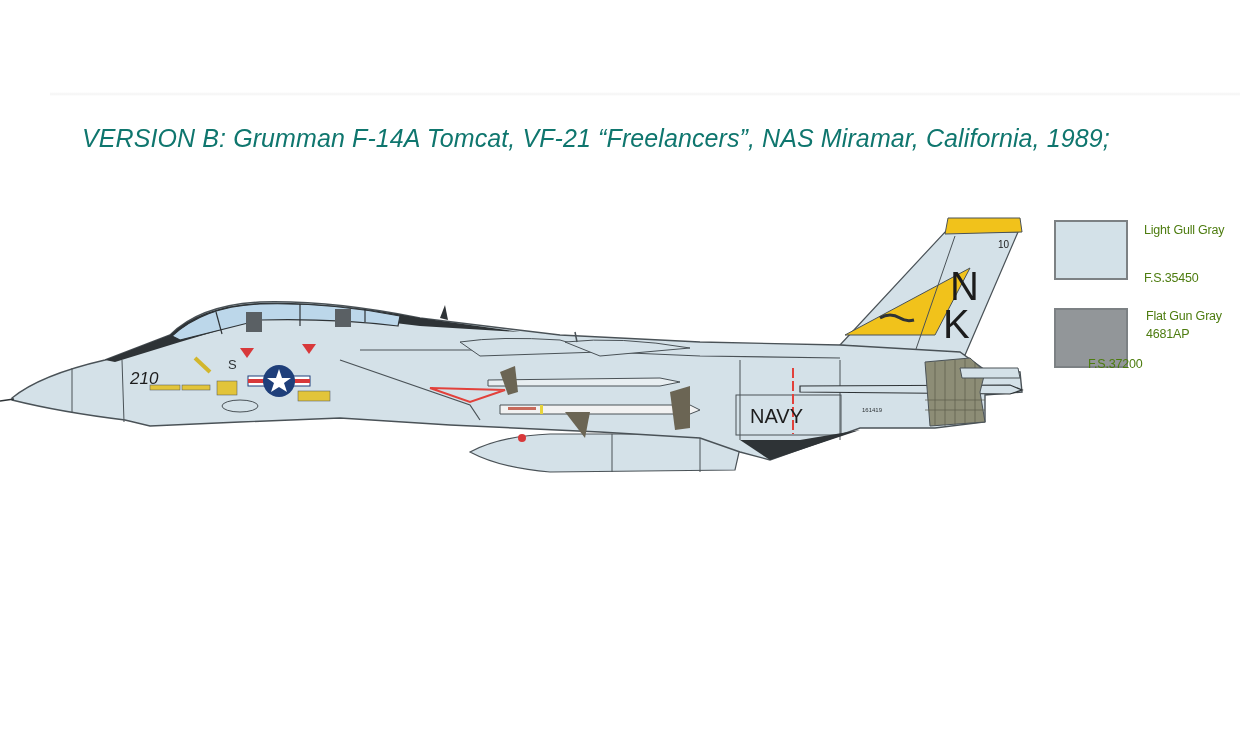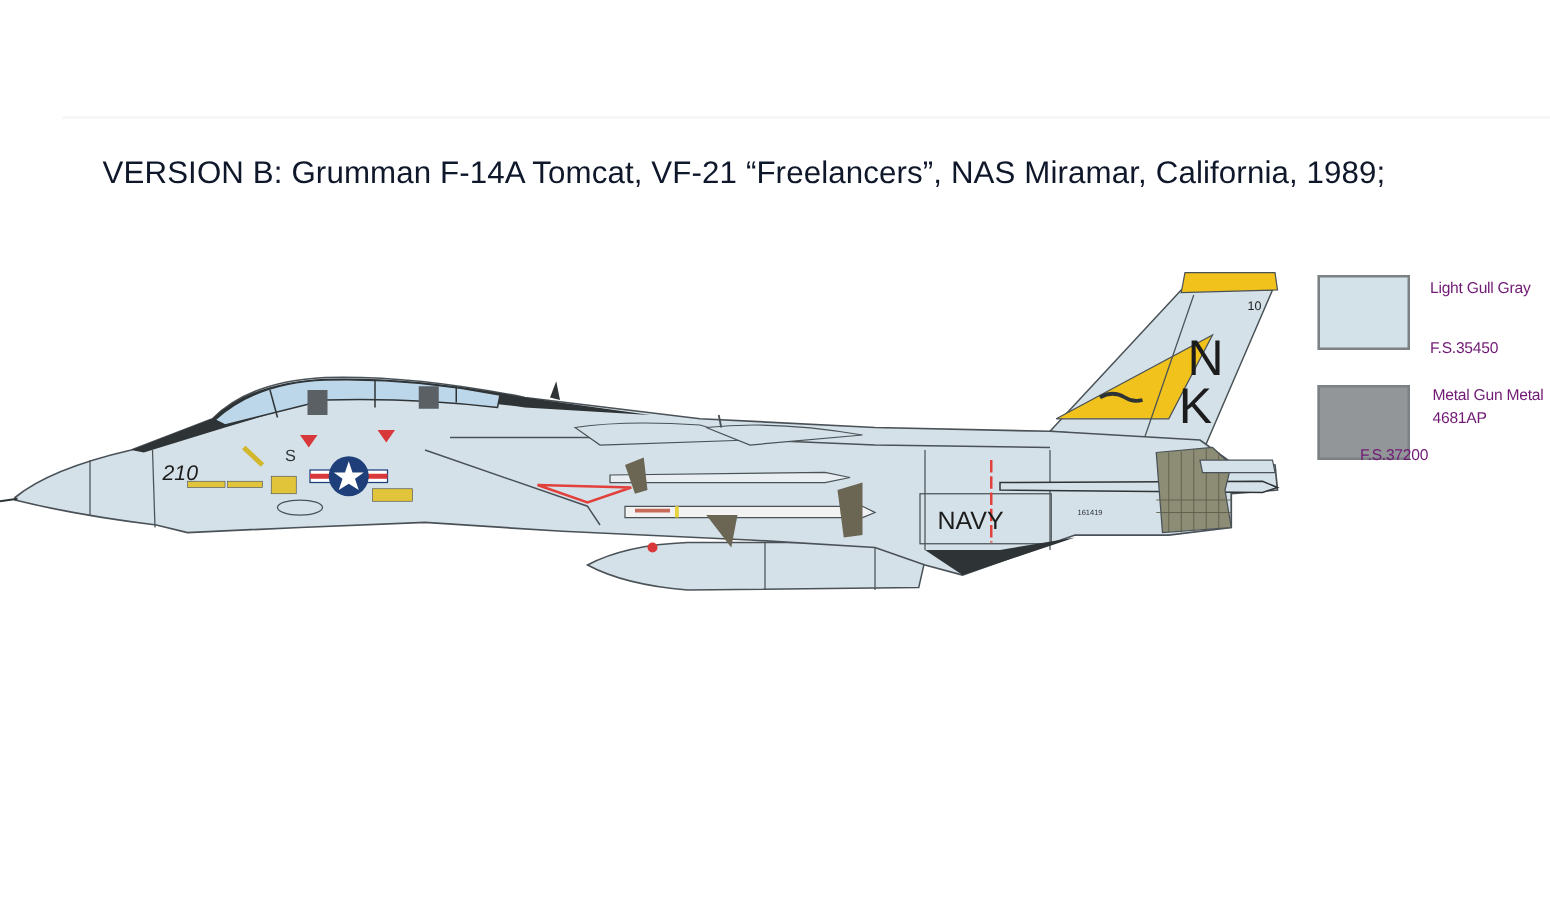--- a/index.html
+++ b/index.html
@@ -1,22 +1,22 @@
 <!DOCTYPE html>
 <html><head>
 <meta charset="utf-8">
 <style>
   html, body { margin: 0; padding: 0; background: #ffffff; }
   body { width: 1240px; height: 734px; position: relative; overflow: hidden; font-family: "Liberation Sans", sans-serif; }
   .divider { position: absolute; left: 50px; top: 92px; width: 1190px; height: 4px; background: linear-gradient(#ffffff, #f4f4f4, #ffffff); }
-  .caption { position: absolute; left: 82px; top: 124px; font-family: "Liberation Sans", sans-serif; font-size: 25px; color: #0f172a; letter-spacing: 0.1px; white-space: nowrap; }
+  .caption { position: absolute; left: 82px; top: 124px; font-family: "Liberation Sans", sans-serif; font-style: italic; font-size: 25px; color: #0f766e; letter-spacing: 0.1px; white-space: nowrap; }
   .aircraft { position: absolute; left: 0; top: 205px; width: 1040px; height: 290px; }
   .legend-item { position: absolute; }
   .swatch { position: absolute; width: 74px; height: 60px; border: 2px solid #7c8184; box-sizing: border-box; }
-  .legend-text { position: absolute; font-family: "Liberation Sans", sans-serif; font-size: 12.5px; color: #701a75; line-height: 17px; white-space: nowrap; letter-spacing: -0.2px; }
+  .legend-text { position: absolute; font-family: "Liberation Sans", sans-serif; font-size: 12.5px; color: #4d7c0f; line-height: 17px; white-space: nowrap; letter-spacing: -0.2px; }
 </style>
 </head>
 <body>
 
 <div class="divider"></div>
 
 <div class="caption">VERSION B: Grumman F-14A Tomcat, VF-21 “Freelancers”, NAS Miramar, California, 1989;</div>
 
 <svg class="aircraft" viewBox="0 205 1040 290" xmlns="http://www.w3.org/2000/svg">
 
@@ -110,16 +110,16 @@
 </svg>
 
 <div class="legend-item">
   <div class="swatch" style="left:1054px; top:220px; background:#d3e1e8;"></div>
   <div class="legend-text" style="left:1144px; top:222px;">Light Gull Gray</div>
   <div class="legend-text" style="left:1144px; top:270px;text-align:center;">F.S.35450</div>
 </div>
 
 <div class="legend-item">
   <div class="swatch" style="left:1054px; top:308px; background:#929699;"></div>
-  <div class="legend-text" style="left:1146px; top:308px;">Metal Gun Metal</div>
+  <div class="legend-text" style="left:1146px; top:308px;">Flat Gun Gray</div>
   <div class="legend-text" style="left:1146px; top:326px;">4681AP</div>
   <div class="legend-text" style="left:1088px; top:356px;">F.S.37200</div>
 </div>
 
 </body></html>

